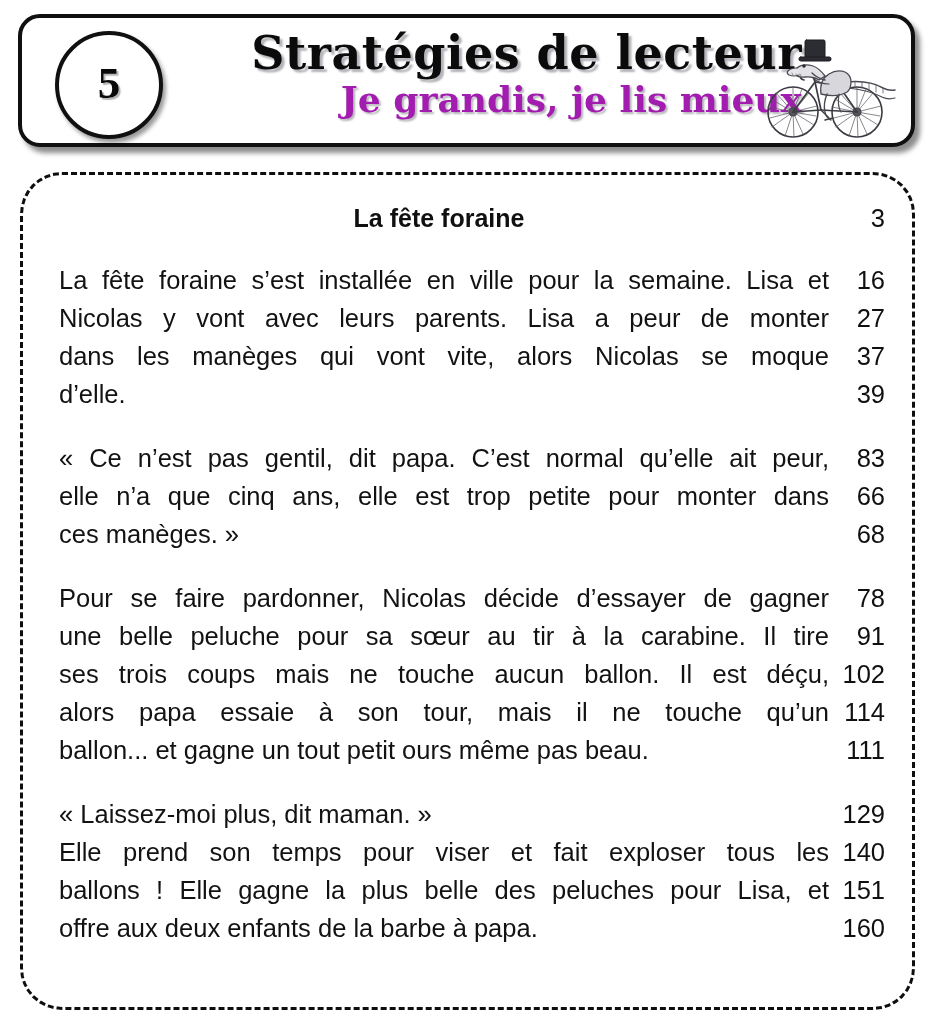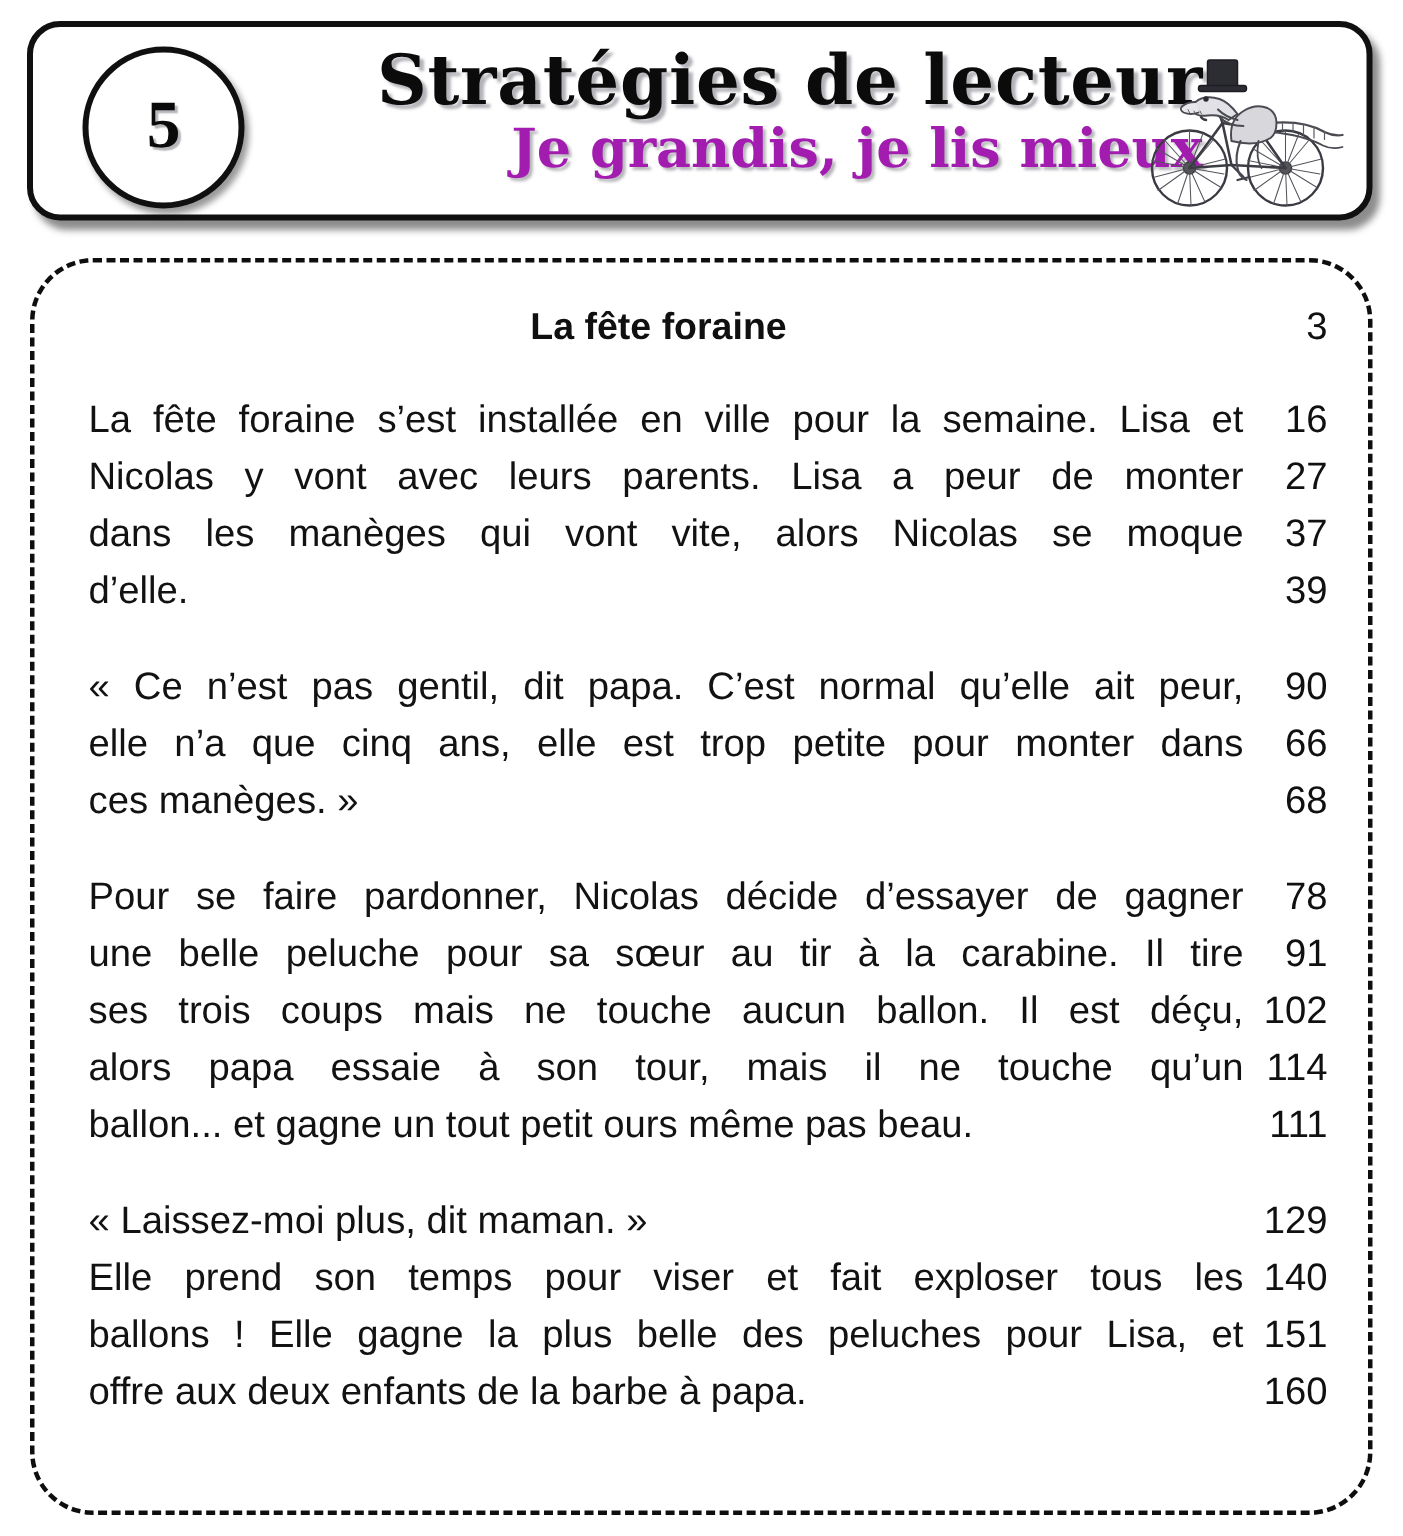--- a/index.html
+++ b/index.html
@@ -297,21 +297,21 @@
             <div class="count">37</div>
           </div>
           <div class="line-row">
             <div class="line-text last">d’elle.</div>
             <div class="count">39</div>
           </div>
         </div>
         <div class="para">
           <div class="line-row">
             <div class="line-text">« Ce n’est pas gentil, dit papa. C’est normal qu’elle ait peur,</div>
-            <div class="count">90</div>
+            <div class="count">83</div>
           </div>
           <div class="line-row">
             <div class="line-text">elle n’a que cinq ans, elle est trop petite pour monter dans</div>
             <div class="count">66</div>
           </div>
           <div class="line-row">
             <div class="line-text last">ces manèges. »</div>
             <div class="count">68</div>
           </div>
         </div>

